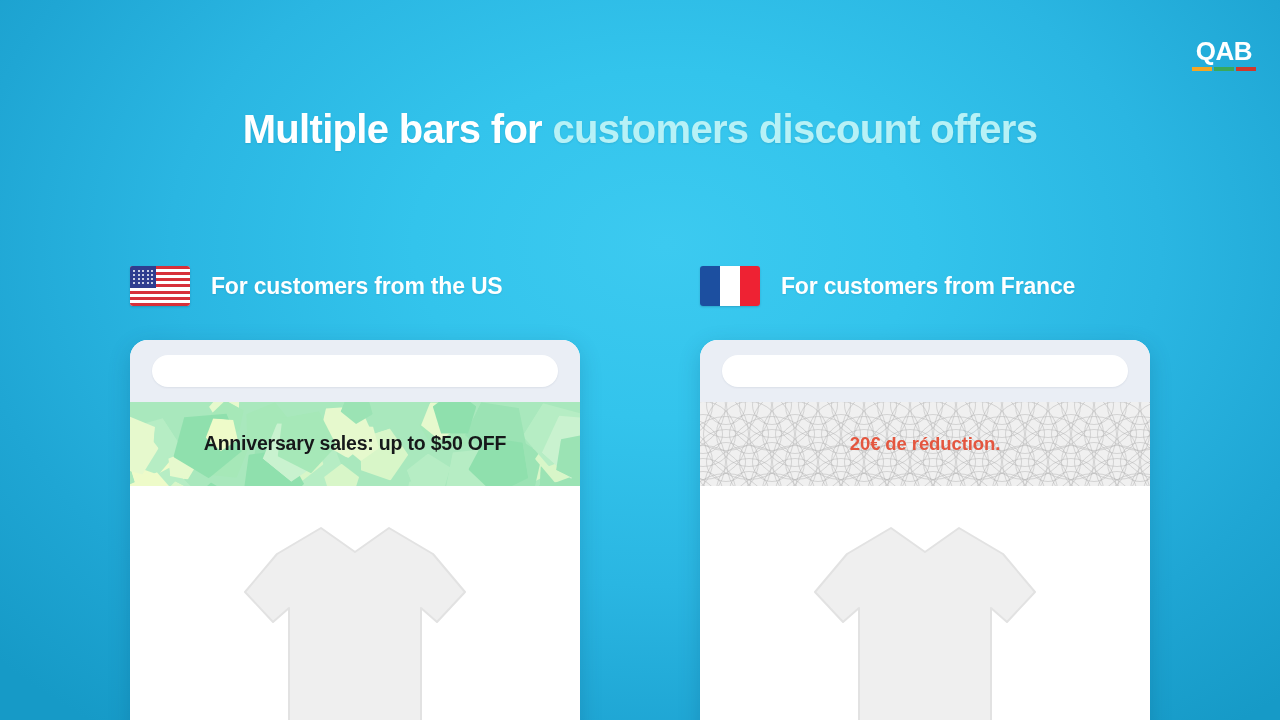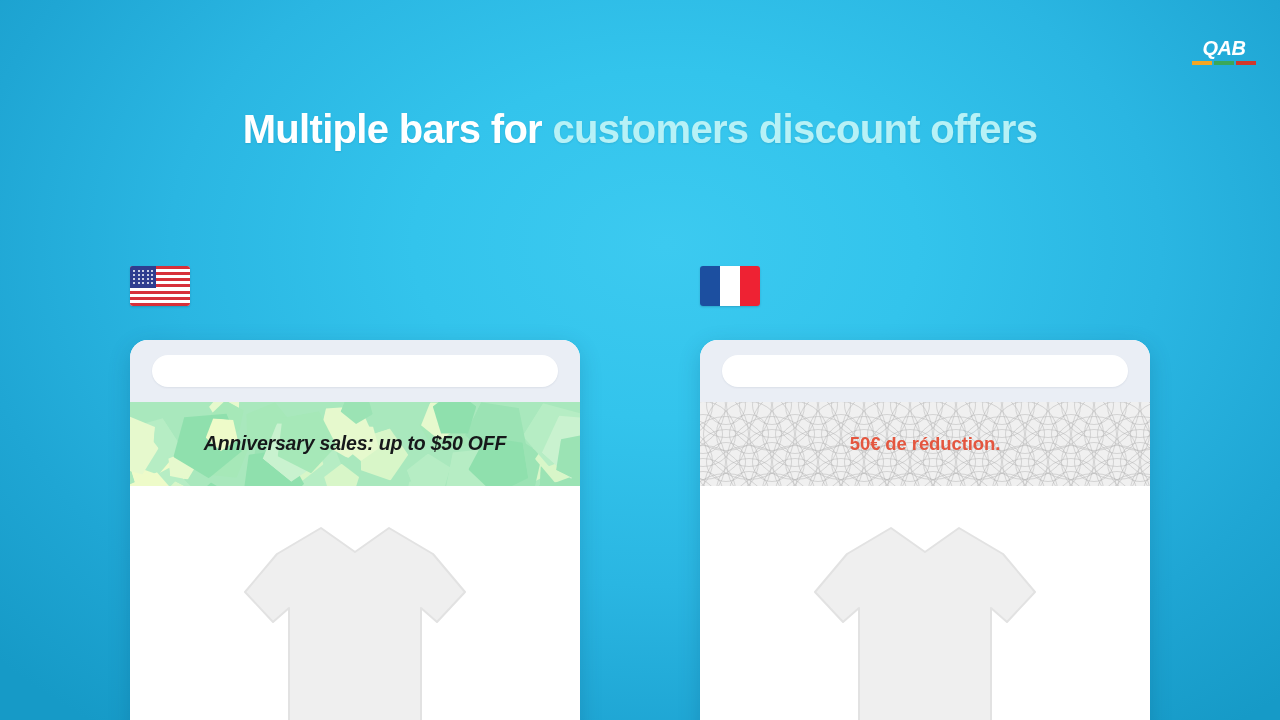--- a/index.html
+++ b/index.html
@@ -17,24 +17,23 @@
       radial-gradient(ellipse 900px 620px at 52% 34%,
         #3ccaf0 0%, #33c4ec 28%, #2ab6e2 55%, #1fa6d4 78%, #169ac7 100%);
   }
 
   
   #logo {
     position:absolute; top:38px; right:24px;
     width:64px; text-align:center;
   }
   #logo .word {
-    font-size:20px; font-weight:bold; color:#ffffff;
+    font-size:26px; font-weight:bold; color:#ffffff;
     letter-spacing:-0.5px; line-height:1;
     font-family:"Liberation Sans", sans-serif;
-    font-style:italic;
   }
   #logo .bars { display:flex; gap:2px; margin-top:3px; }
   #logo .bars span { flex:1; height:4px; display:block; }
 
   
   #title {
     position:absolute; top:106px; left:0; width:1280px;
     text-align:center;
     font-size:40px; font-weight:bold; letter-spacing:-0.7px;
     line-height:1.15;
@@ -112,21 +111,21 @@
   .promo {
     height:84px; position:relative; overflow:hidden;
     display:flex; align-items:center; justify-content:center;
   }
   .promo .ptext {
     position:relative; z-index:2; text-align:center;
     padding:0 16px; line-height:1.32;
   }
 
   
-  .promo-us { background:#a3a3a3;font-style:italic; }
+  .promo-us { background:#a3a3a3; }
   .promo-us .pat { position:absolute; inset:0; }
   .promo-us .pat b {
     position:absolute; display:block;
     clip-path: polygon(50% 0%, 100% 38%, 81% 100%, 19% 100%, 0% 38%);
   }
   .promo-us .ptext {
     font-size:19.5px; font-weight:bold; color:#16181a;
     letter-spacing:-0.2px; white-space:nowrap;
   }
 
@@ -206,30 +205,32 @@
               <u></u>
               <u></u>
             <u></u>
               <u></u>
               <u></u>
               <u></u>
               <u></u>
           </span>
         </span>
       </span>
+      <span class="label-text">For customers from the US</span>
     </div>
   </div>
 
   <div class="column" id="col-fr">
     <div class="label-row">
       <span class="flag flag-fr">
         <s style="background:#1c4fa0"></s>
           <s style="background:#ffffff"></s>
           <s style="background:#ee2233"></s>
       </span>
+      <span class="label-text">For customers from France</span>
     </div>
   </div>
 
   <div class="phone" id="phone-us">
     <div class="browser-bar">
       <div class="url-field"></div>
     </div>
     <div class="promo promo-us">
       <span class="pat" id="pat-us" style="background: rgb(169, 232, 189);">
           <b style="width: 49.8822px; height: 49.8822px; left: 26.3206%; top: 45.9905%; background: rgb(155, 227, 180); transform: rotate(241deg);"></b>
@@ -433,21 +434,21 @@
           <b style="width: 92px; height: 92px; left: 138px; top: 91.08px;"></b>
           <b style="width: 92px; height: 92px; left: 184px; top: 91.08px;"></b>
           <b style="width: 92px; height: 92px; left: 230px; top: 91.08px;"></b>
           <b style="width: 92px; height: 92px; left: 276px; top: 91.08px;"></b>
           <b style="width: 92px; height: 92px; left: 322px; top: 91.08px;"></b>
           <b style="width: 92px; height: 92px; left: 368px; top: 91.08px;"></b>
           <b style="width: 92px; height: 92px; left: 414px; top: 91.08px;"></b>
           <b style="width: 92px; height: 92px; left: 460px; top: 91.08px;"></b>
         </span>
       <span class="ptext">
-        <span>50€ de réduction.</span>
+        <span>20€ de réduction.</span>
       </span>
     </div>
     <div class="product-area">
       <svg class="tshirt" viewBox="0 0 236 230">
         <path d="M84 10 L118 34 L152 10 L196 36 L228 74 L200 104 L184 90 L184 226 L52 226 L52 90 L36 104 L8 74 L40 36 Z" fill="#efefef" stroke="#e2e2e2" stroke-width="2" stroke-linejoin="round"></path>
       </svg>
     </div>
   </div>
 
 </div>

